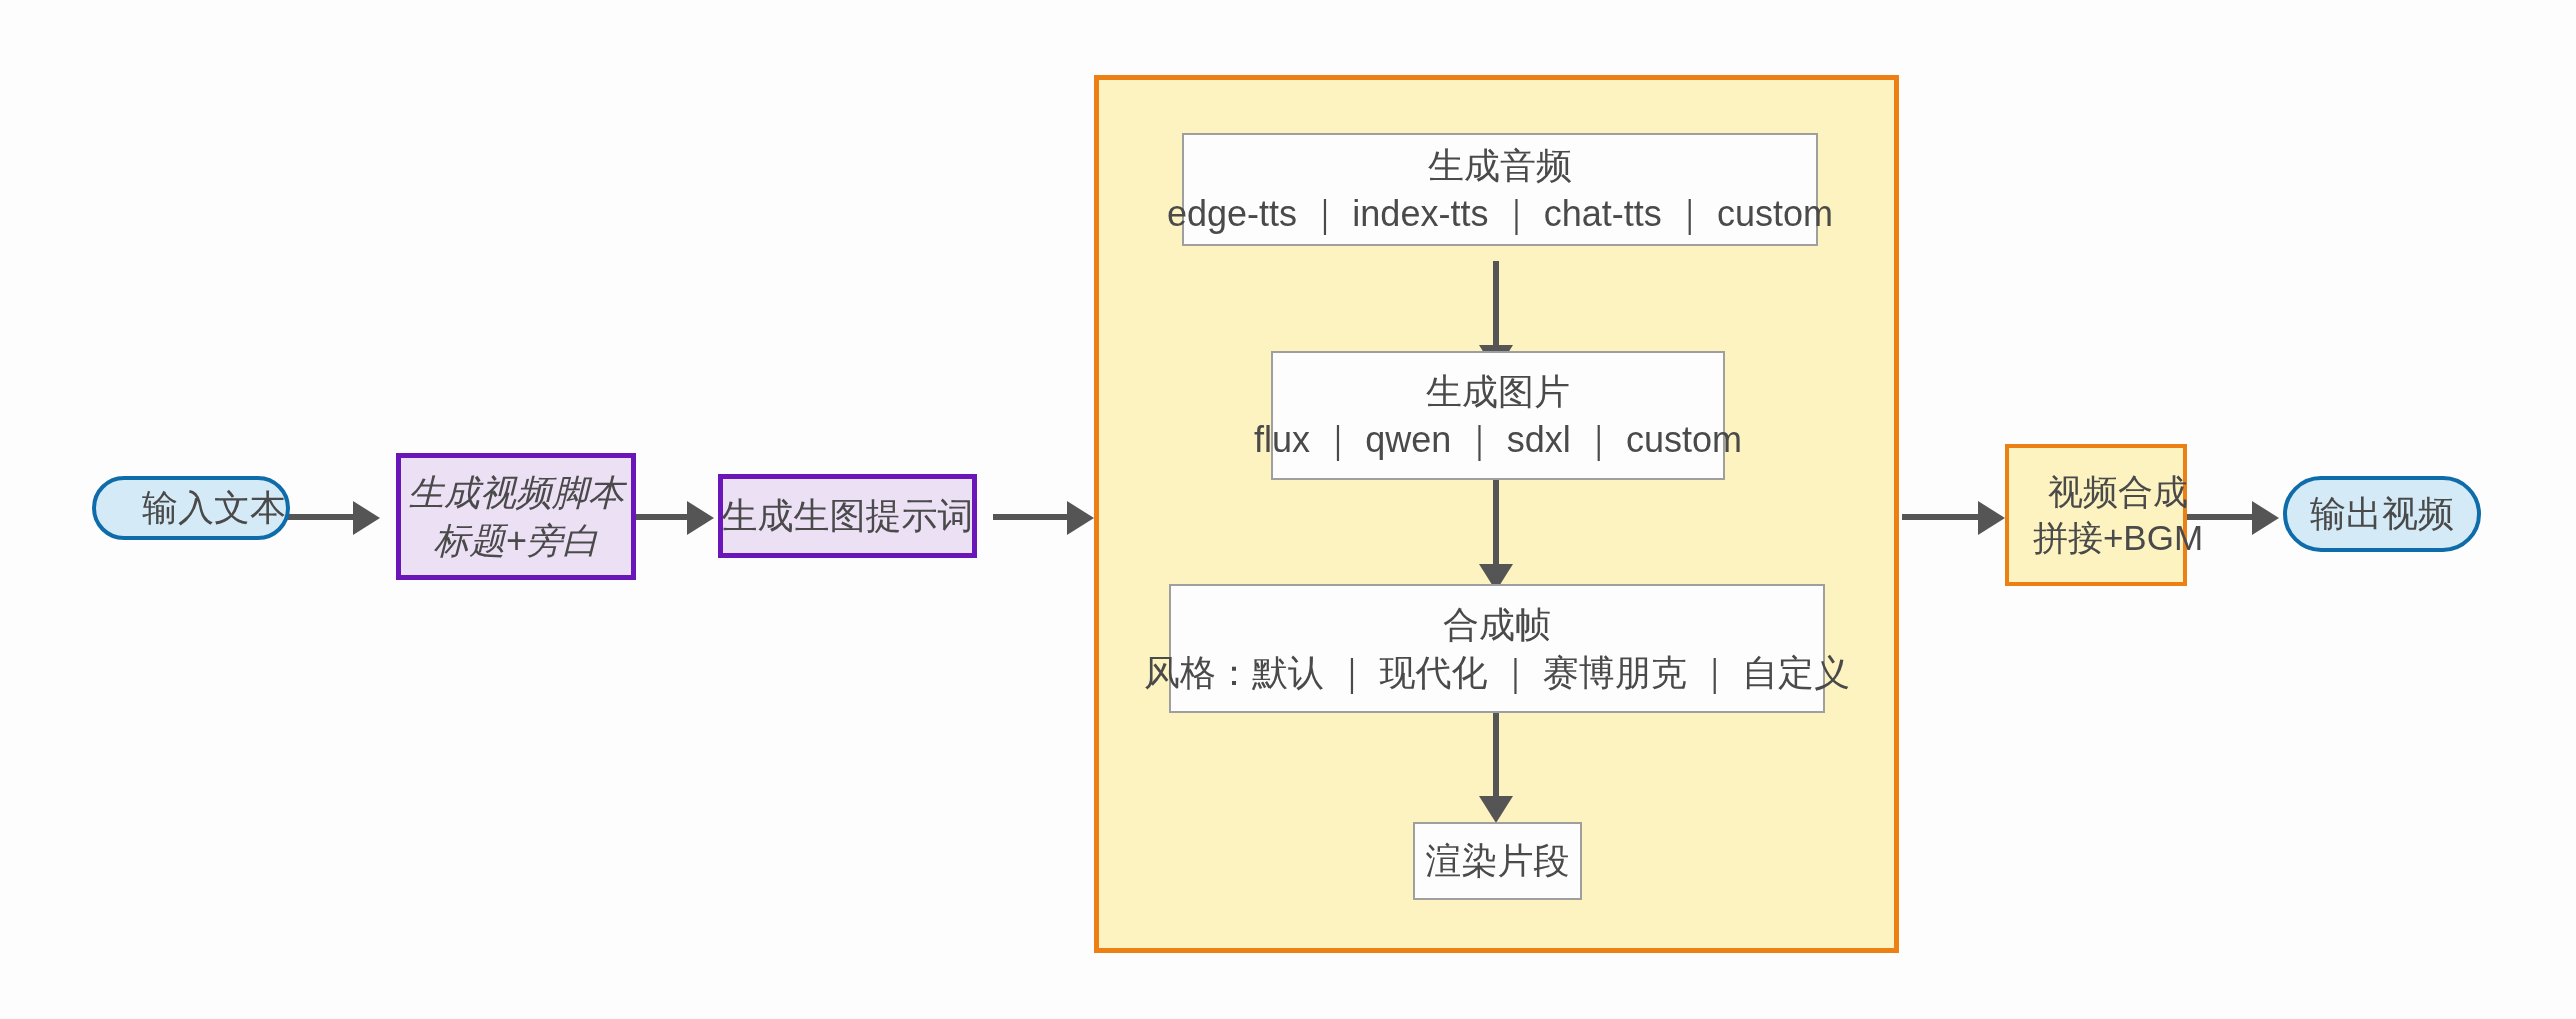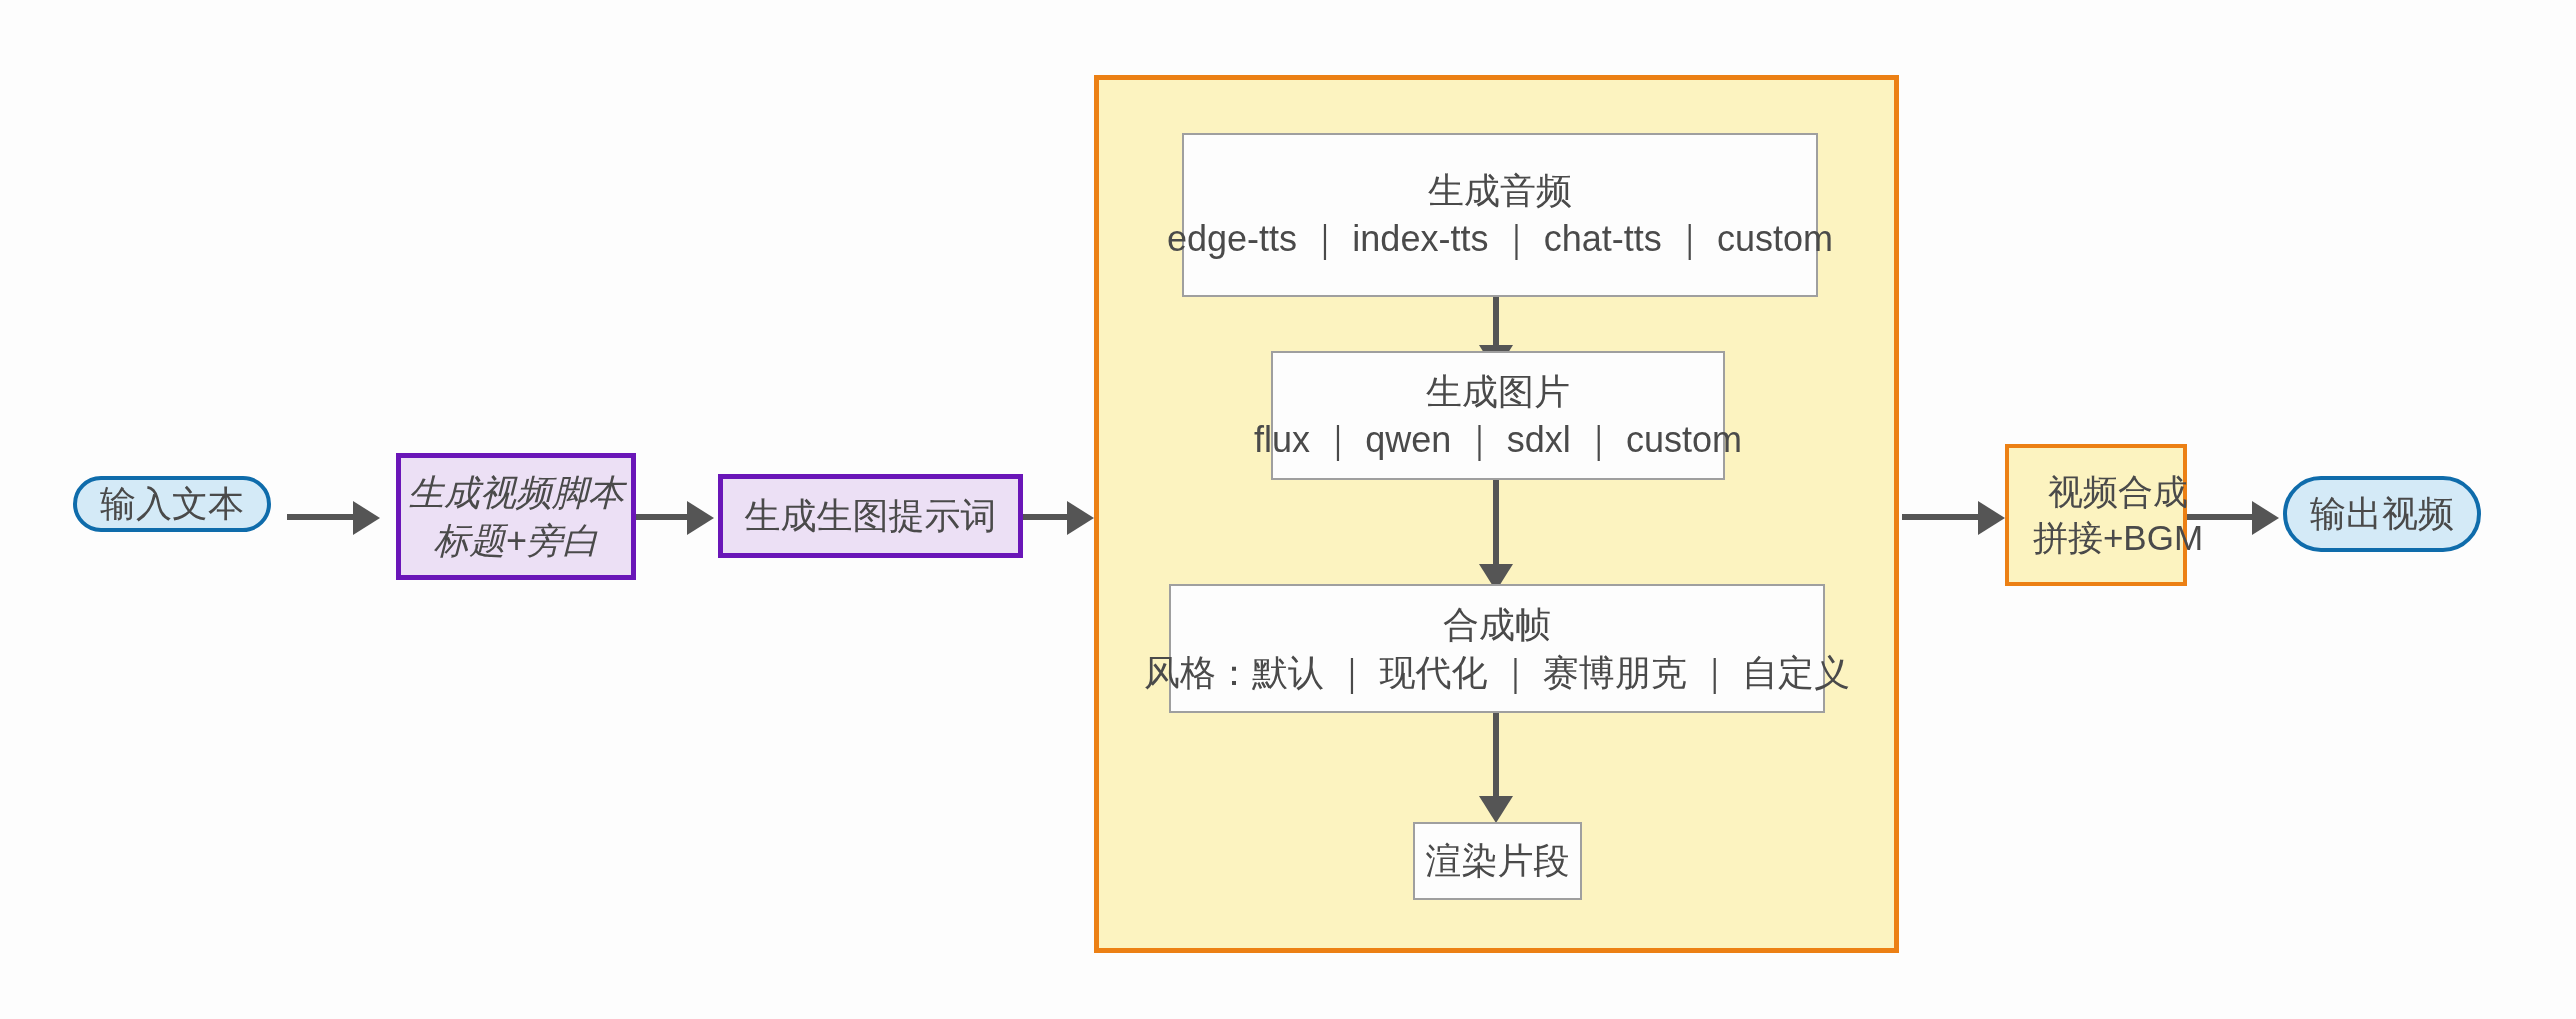--- a/index.html
+++ b/index.html
@@ -130,34 +130,34 @@
 
   <div class="edge edge-v" style="left:1493px; top:261px; width:6.4px; height:91px;"></div>
   <div class="arrow-down" style="left:1479px; top:345px;"></div>
 
   <div class="edge edge-v" style="left:1493px; top:479px; width:6.4px; height:91px;"></div>
   <div class="arrow-down" style="left:1479px; top:564px;"></div>
 
   <div class="edge edge-v" style="left:1493px; top:712px; width:6.4px; height:91px;"></div>
   <div class="arrow-down" style="left:1479px; top:796px;"></div>
 
-  <div class="node node-stadium" style="left:73px; top:476px; width:198px; height:56px;">
+  <div class="node node-stadium" style="left:92px; top:476px; width:198px; height:64px;align-items:flex-end;">
     <span class="line">输入文本</span>
   </div>
 
   <div class="node node-purple" style="left:396px; top:453px; width:240px; height:127px;font-style:italic;">
     <span class="line">生成视频脚本</span>
     <span class="line">标题+旁白</span>
   </div>
 
-  <div class="node node-purple" style="left:718px; top:474px; width:305px; height:84px;">
+  <div class="node node-purple" style="left:718px; top:474px; width:259px; height:84px;">
     <span class="line">生成生图提示词</span>
   </div>
 
-  <div class="node node-plain" style="left:1182px; top:133px; width:636px; height:164px;">
+  <div class="node node-plain" style="left:1182px; top:133px; width:636px; height:113px;">
     <span class="line">生成音频</span>
     <span class="line">edge-tts ｜ index-tts ｜ chat-tts ｜ custom</span>
   </div>
 
   <div class="node node-plain" style="left:1271px; top:351px; width:454px; height:129px;">
     <span class="line">生成图片</span>
     <span class="line">flux ｜ qwen ｜ sdxl ｜ custom</span>
   </div>
 
   <div class="node node-plain" style="left:1169px; top:584px; width:656px; height:129px;align-items:center;">

